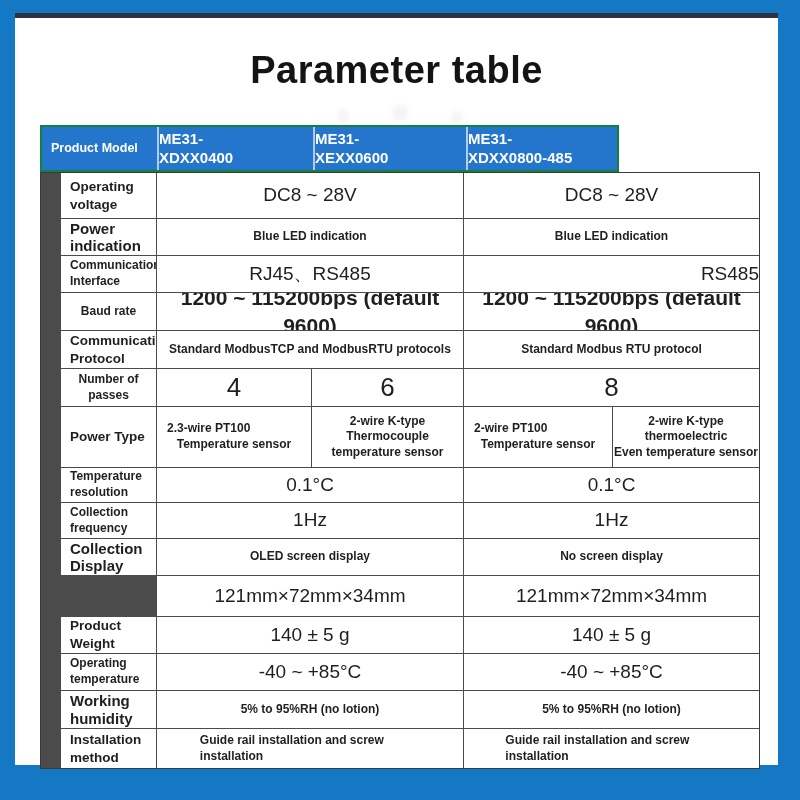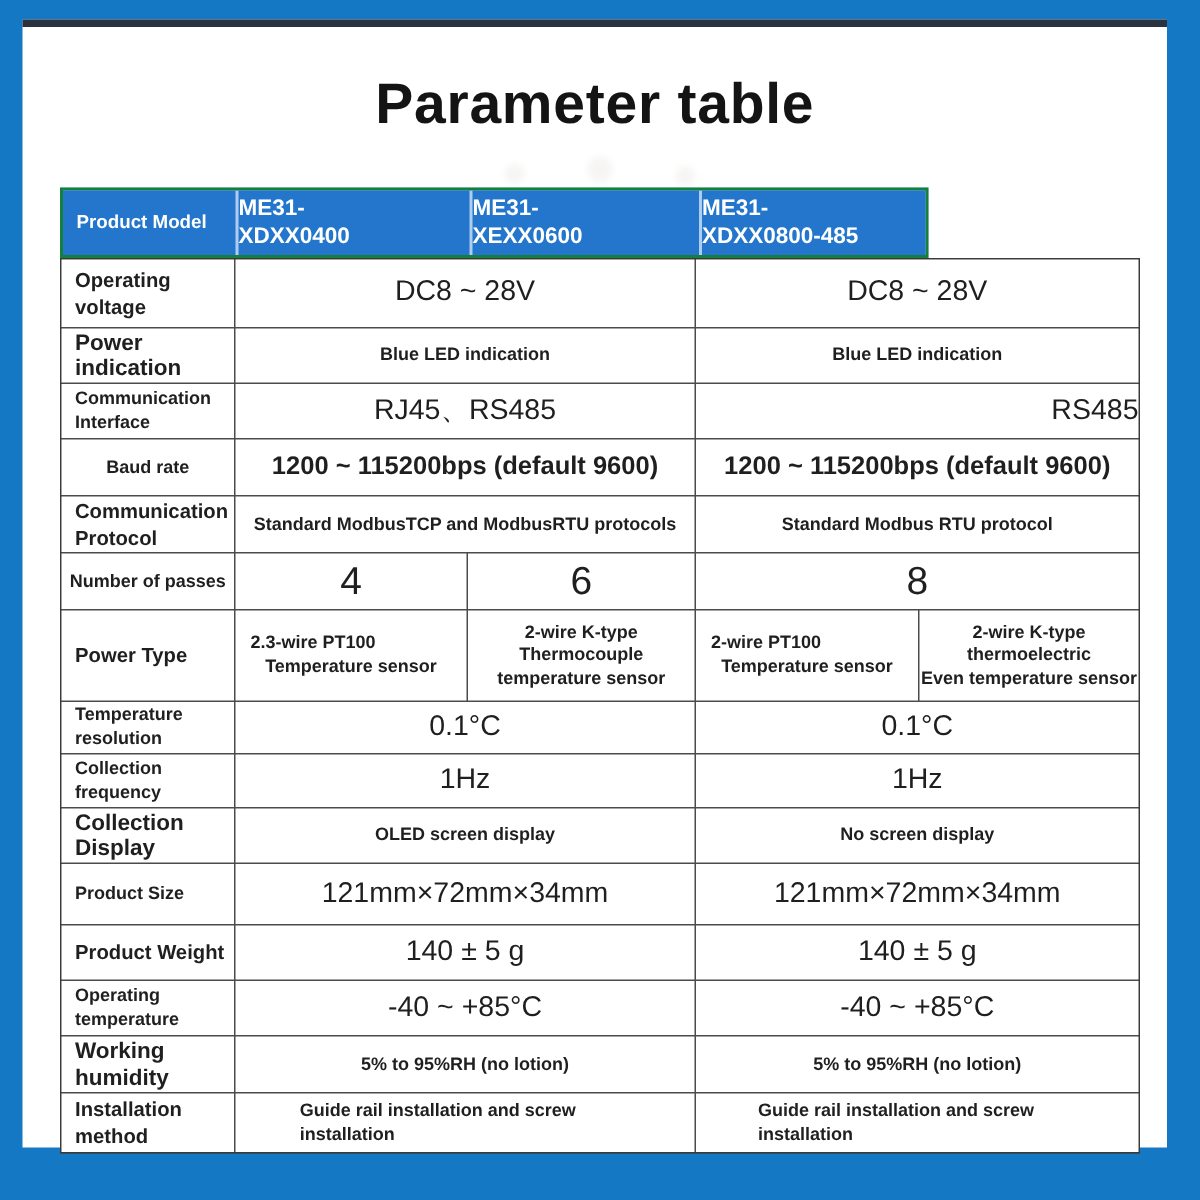--- a/index.html
+++ b/index.html
@@ -63,27 +63,27 @@
     gap:1px;
     background:#4b4b4b;
     border:1px solid #3a3a3a;
   }
   .cell{
     background:#ffffff;
     display:flex;flex-direction:column;justify-content:center;
     text-align:center;line-height:1.3;
     overflow:hidden;
   }
-  .lbl{align-items:flex-start;text-align:left;padding:0 4px 0 9px;font-weight:bold;}
+  .lbl{align-items:flex-start;text-align:left;padding:0 4px 0 9px;font-weight:bold;margin-left:20px;}
   .lbl.lbl-sm{font-size:12px;}
   .lbl.lbl-md{font-size:13.5px;}
   .lbl.lbl-big{font-size:15px;line-height:1.15;}
   .lbl.lbl-center{align-items:center;text-align:center;padding:0 2px;}
   .val-lg{font-size:19px;}
-  .val-lgb{font-size:17px;font-weight:bold;}
+  .val-lgb{font-size:21px;font-weight:bold;}
   .val-xl{font-size:26px;}
   .val-sm{font-size:12px;font-weight:bold;}
   .line{width:100%;}
   .leftblock .line{text-align:left;padding-left:14%;box-sizing:border-box;}
 </style>
 </head>
 <body>
 
 <div class="page">
   <div class="top-strip"></div>
@@ -145,21 +145,20 @@
       </div>
       <div class="cell lbl lbl-sm" style="grid-area: 8 / 1;">Temperature resolution</div>
       <div class="cell val-lg" style="grid-area: 8 / 2 / auto / span 2;">0.1°C</div>
       <div class="cell val-lg" style="grid-area: 8 / 4 / auto / span 2;">0.1°C</div>
       <div class="cell lbl lbl-sm" style="grid-area: 9 / 1;">Collection frequency</div>
       <div class="cell val-lg" style="grid-area: 9 / 2 / auto / span 2;">1Hz</div>
       <div class="cell val-lg" style="grid-area: 9 / 4 / auto / span 2;">1Hz</div>
       <div class="cell lbl lbl-big" style="grid-area: 10 / 1;">Collection Display</div>
       <div class="cell val-sm" style="grid-area: 10 / 2 / auto / span 2;">OLED screen display</div>
       <div class="cell val-sm" style="grid-area: 10 / 4 / auto / span 2;">No screen display</div>
-      <div class="cell lbl lbl-sm" style="grid-area: 11 / 1;">Product Size</div>
       <div class="cell val-lg" style="grid-area: 11 / 2 / auto / span 2;">121mm×72mm×34mm</div>
       <div class="cell val-lg" style="grid-area: 11 / 4 / auto / span 2;">121mm×72mm×34mm</div>
       <div class="cell lbl lbl-md" style="grid-area: 12 / 1;">Product Weight</div>
       <div class="cell val-lg" style="grid-area: 12 / 2 / auto / span 2;">140 ± 5 g</div>
       <div class="cell val-lg" style="grid-area: 12 / 4 / auto / span 2;">140 ± 5 g</div>
       <div class="cell lbl lbl-sm" style="grid-area: 13 / 1;">Operating temperature</div>
       <div class="cell val-lg" style="grid-area: 13 / 2 / auto / span 2;">-40 ~ +85°C</div>
       <div class="cell val-lg" style="grid-area: 13 / 4 / auto / span 2;">-40 ~ +85°C</div>
       <div class="cell lbl lbl-big" style="grid-area: 14 / 1;">Working humidity</div>
       <div class="cell val-sm" style="grid-area: 14 / 2 / auto / span 2;">5% to 95%RH (no lotion)</div>

